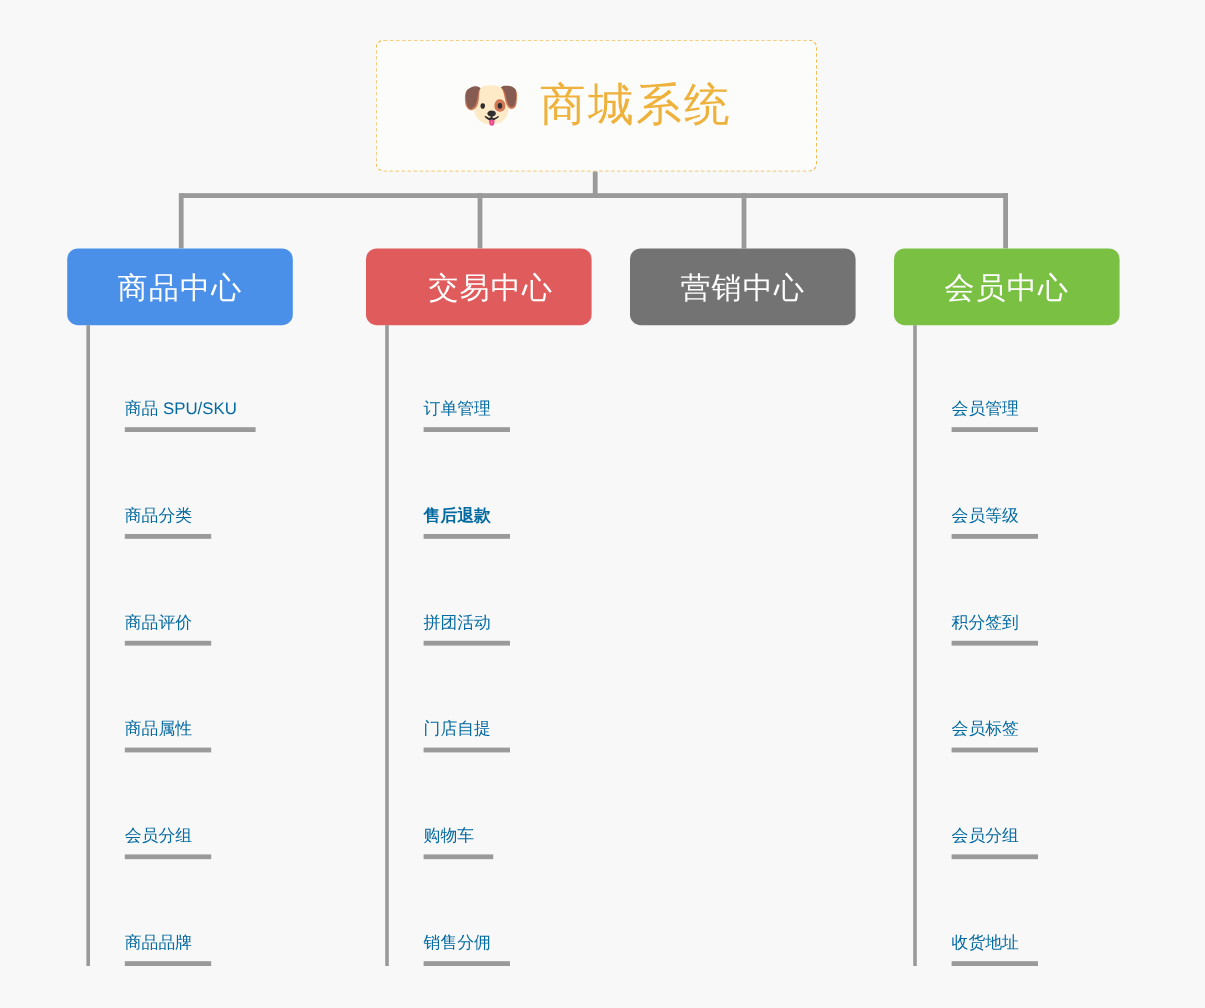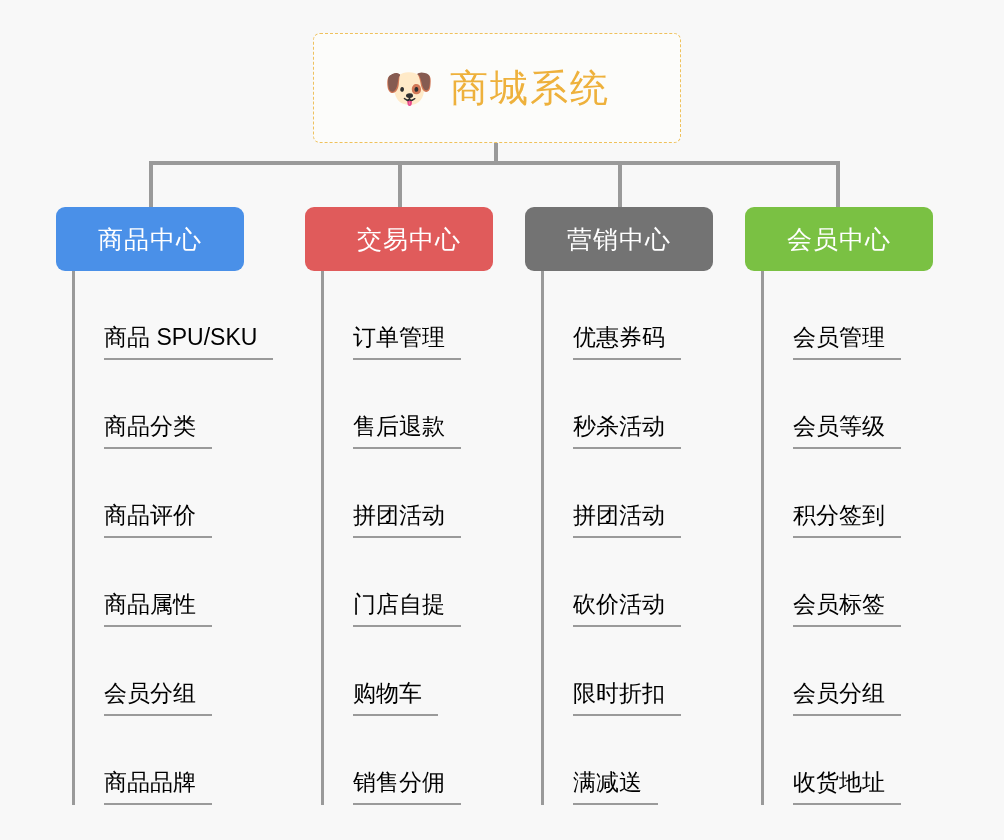--- a/index.html
+++ b/index.html
@@ -117,25 +117,25 @@
   }
   .leaf-item {
     position: relative;
     height: 89px;
     display: flex;
     align-items: flex-end;
     padding-left: 32px;
   }
   .leaf-label {
     display: inline-block;
-    font-size: 23px;
-    color: #000000;
+    font-size: 14px;
+    color: #0369a1;
     line-height: 1;
     padding: 0 16px 9px 0;
-    border-bottom: 2px solid #22c55e;
+    border-bottom: 4px solid #22c55e;
     white-space: nowrap;
   }
 </style>
 </head>
 <body>
 
 <div id="chart-root" style="background: rgb(248, 248, 248);">
 
   <div class="root-node" style="border-color: rgb(239, 193, 92);">
     <span class="root-emoji">🐶</span>
@@ -179,62 +179,41 @@
   <div class="column c2">
     <div class="col-header" style="background: rgb(224, 91, 91); padding-left: 20px;">
       <span>交易中心</span>
     </div>
     <div class="leaf-stack">
       <div class="leaf-spine" style="background: rgb(154, 154, 154);"></div>
       <div class="leaf-item">
           <span class="leaf-label" style="border-bottom-color: rgb(154, 154, 154);">订单管理</span>
         </div>
       <div class="leaf-item">
-          <span class="leaf-label" style="border-bottom-color: rgb(154, 154, 154);">售后退款</span>
+          <span class="leaf-label" style="border-bottom-color: rgb(154, 154, 154); font-weight: bold;">售后退款</span>
         </div>
       <div class="leaf-item">
           <span class="leaf-label" style="border-bottom-color: rgb(154, 154, 154);">拼团活动</span>
         </div>
       <div class="leaf-item">
           <span class="leaf-label" style="border-bottom-color: rgb(154, 154, 154);">门店自提</span>
         </div>
       <div class="leaf-item">
           <span class="leaf-label" style="border-bottom-color: rgb(154, 154, 154);">购物车</span>
         </div>
       <div class="leaf-item">
           <span class="leaf-label" style="border-bottom-color: rgb(154, 154, 154);">销售分佣</span>
         </div>
     </div>
   </div>
 
   <div class="column c3">
     <div class="col-header" style="background: #737373;">
       <span>营销中心</span>
     </div>
-    <div class="leaf-stack">
-      <div class="leaf-spine" style="background: rgb(154, 154, 154);"></div>
-      <div class="leaf-item">
-          <span class="leaf-label" style="border-bottom-color: rgb(154, 154, 154);">优惠券码</span>
-        </div>
-      <div class="leaf-item">
-          <span class="leaf-label" style="border-bottom-color: rgb(154, 154, 154);">秒杀活动</span>
-        </div>
-      <div class="leaf-item">
-          <span class="leaf-label" style="border-bottom-color: rgb(154, 154, 154);">拼团活动</span>
-        </div>
-      <div class="leaf-item">
-          <span class="leaf-label" style="border-bottom-color: rgb(154, 154, 154);">砍价活动</span>
-        </div>
-      <div class="leaf-item">
-          <span class="leaf-label" style="border-bottom-color: rgb(154, 154, 154);">限时折扣</span>
-        </div>
-      <div class="leaf-item">
-          <span class="leaf-label" style="border-bottom-color: rgb(154, 154, 154);">满减送</span>
-        </div>
-    </div>
   </div>
 
   <div class="column c4">
     <div class="col-header" style="background: rgb(122, 193, 67);">
       <span>会员中心</span>
     </div>
     <div class="leaf-stack">
       <div class="leaf-spine" style="background: rgb(154, 154, 154);"></div>
       <div class="leaf-item">
           <span class="leaf-label" style="border-bottom-color: rgb(154, 154, 154);">会员管理</span>

